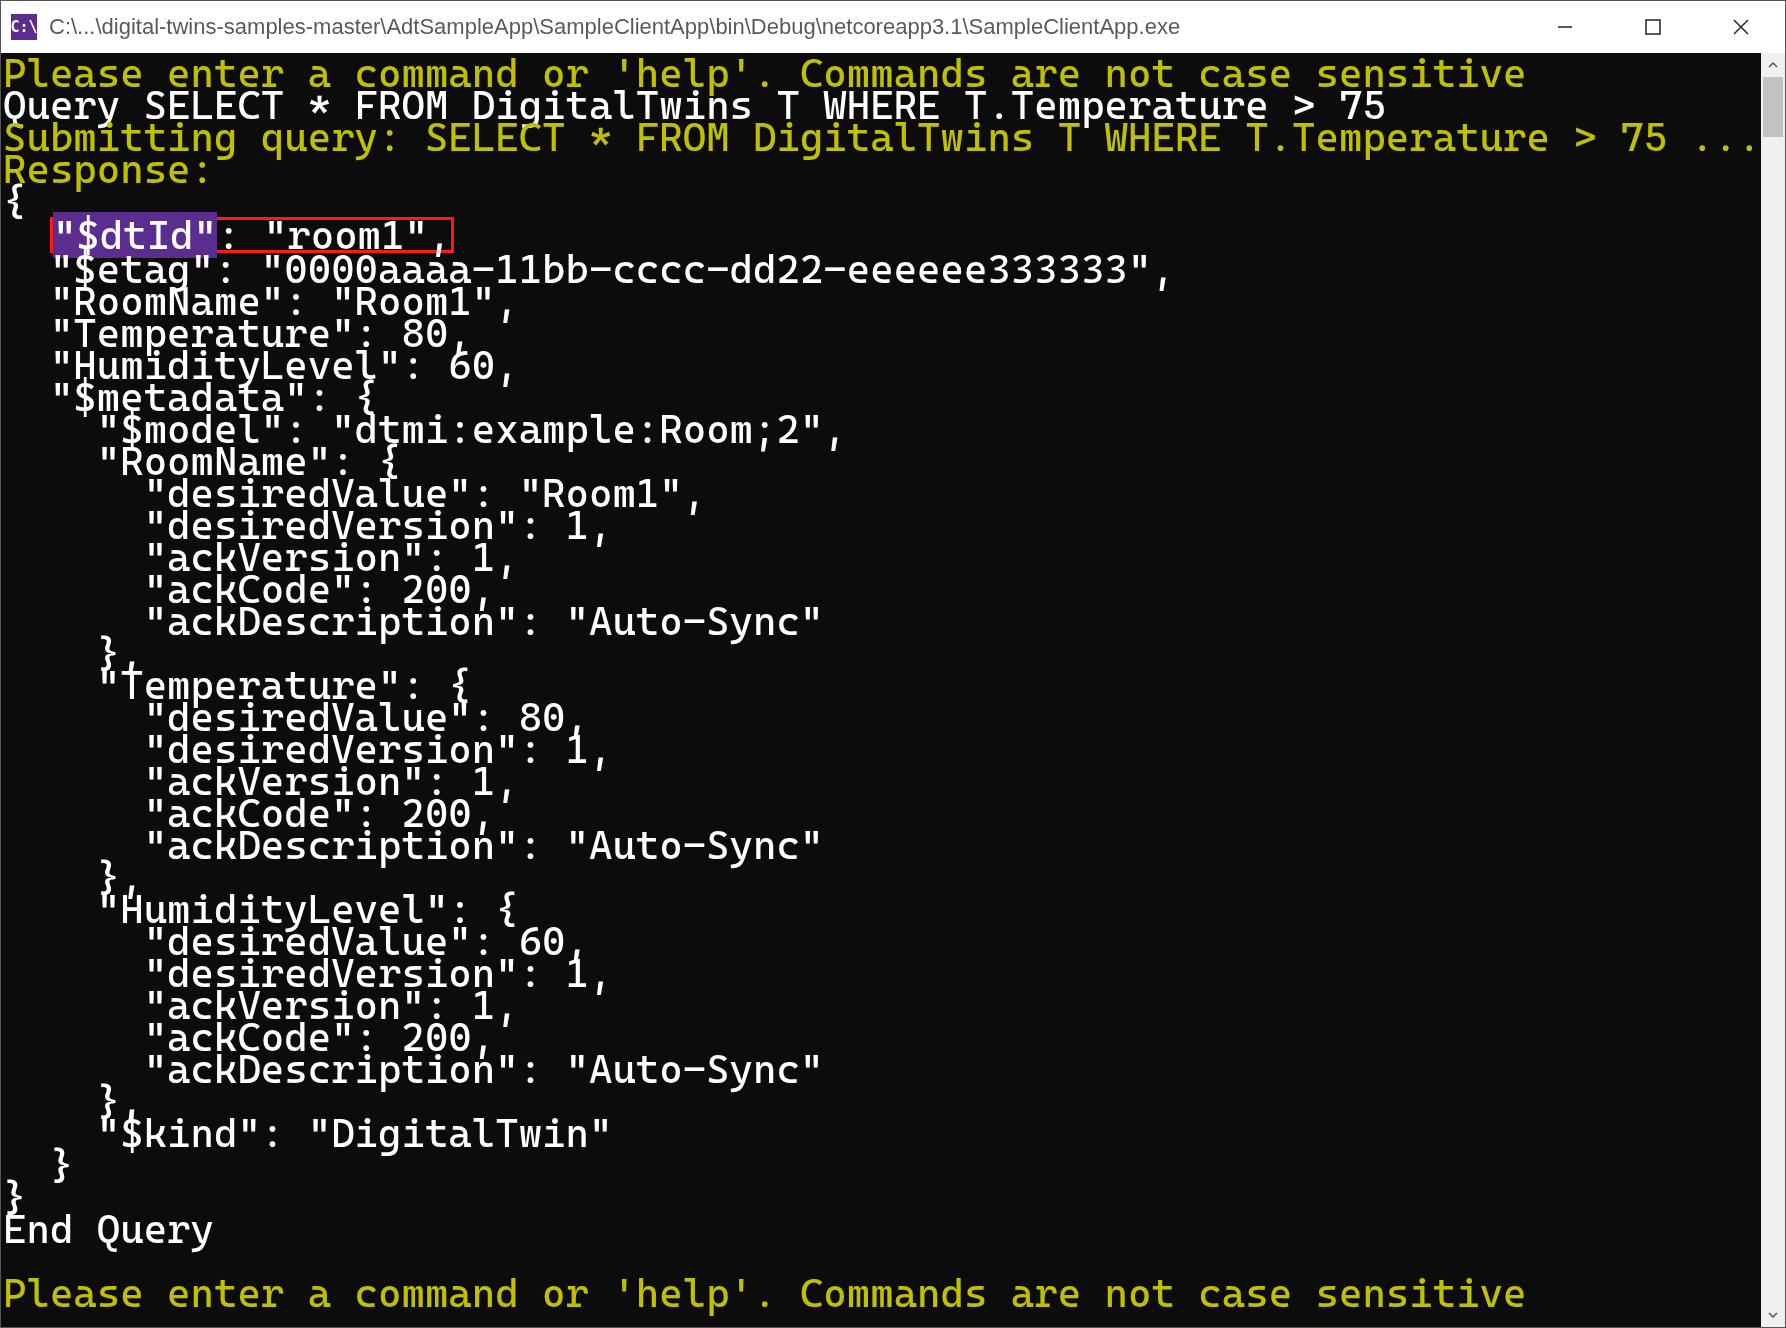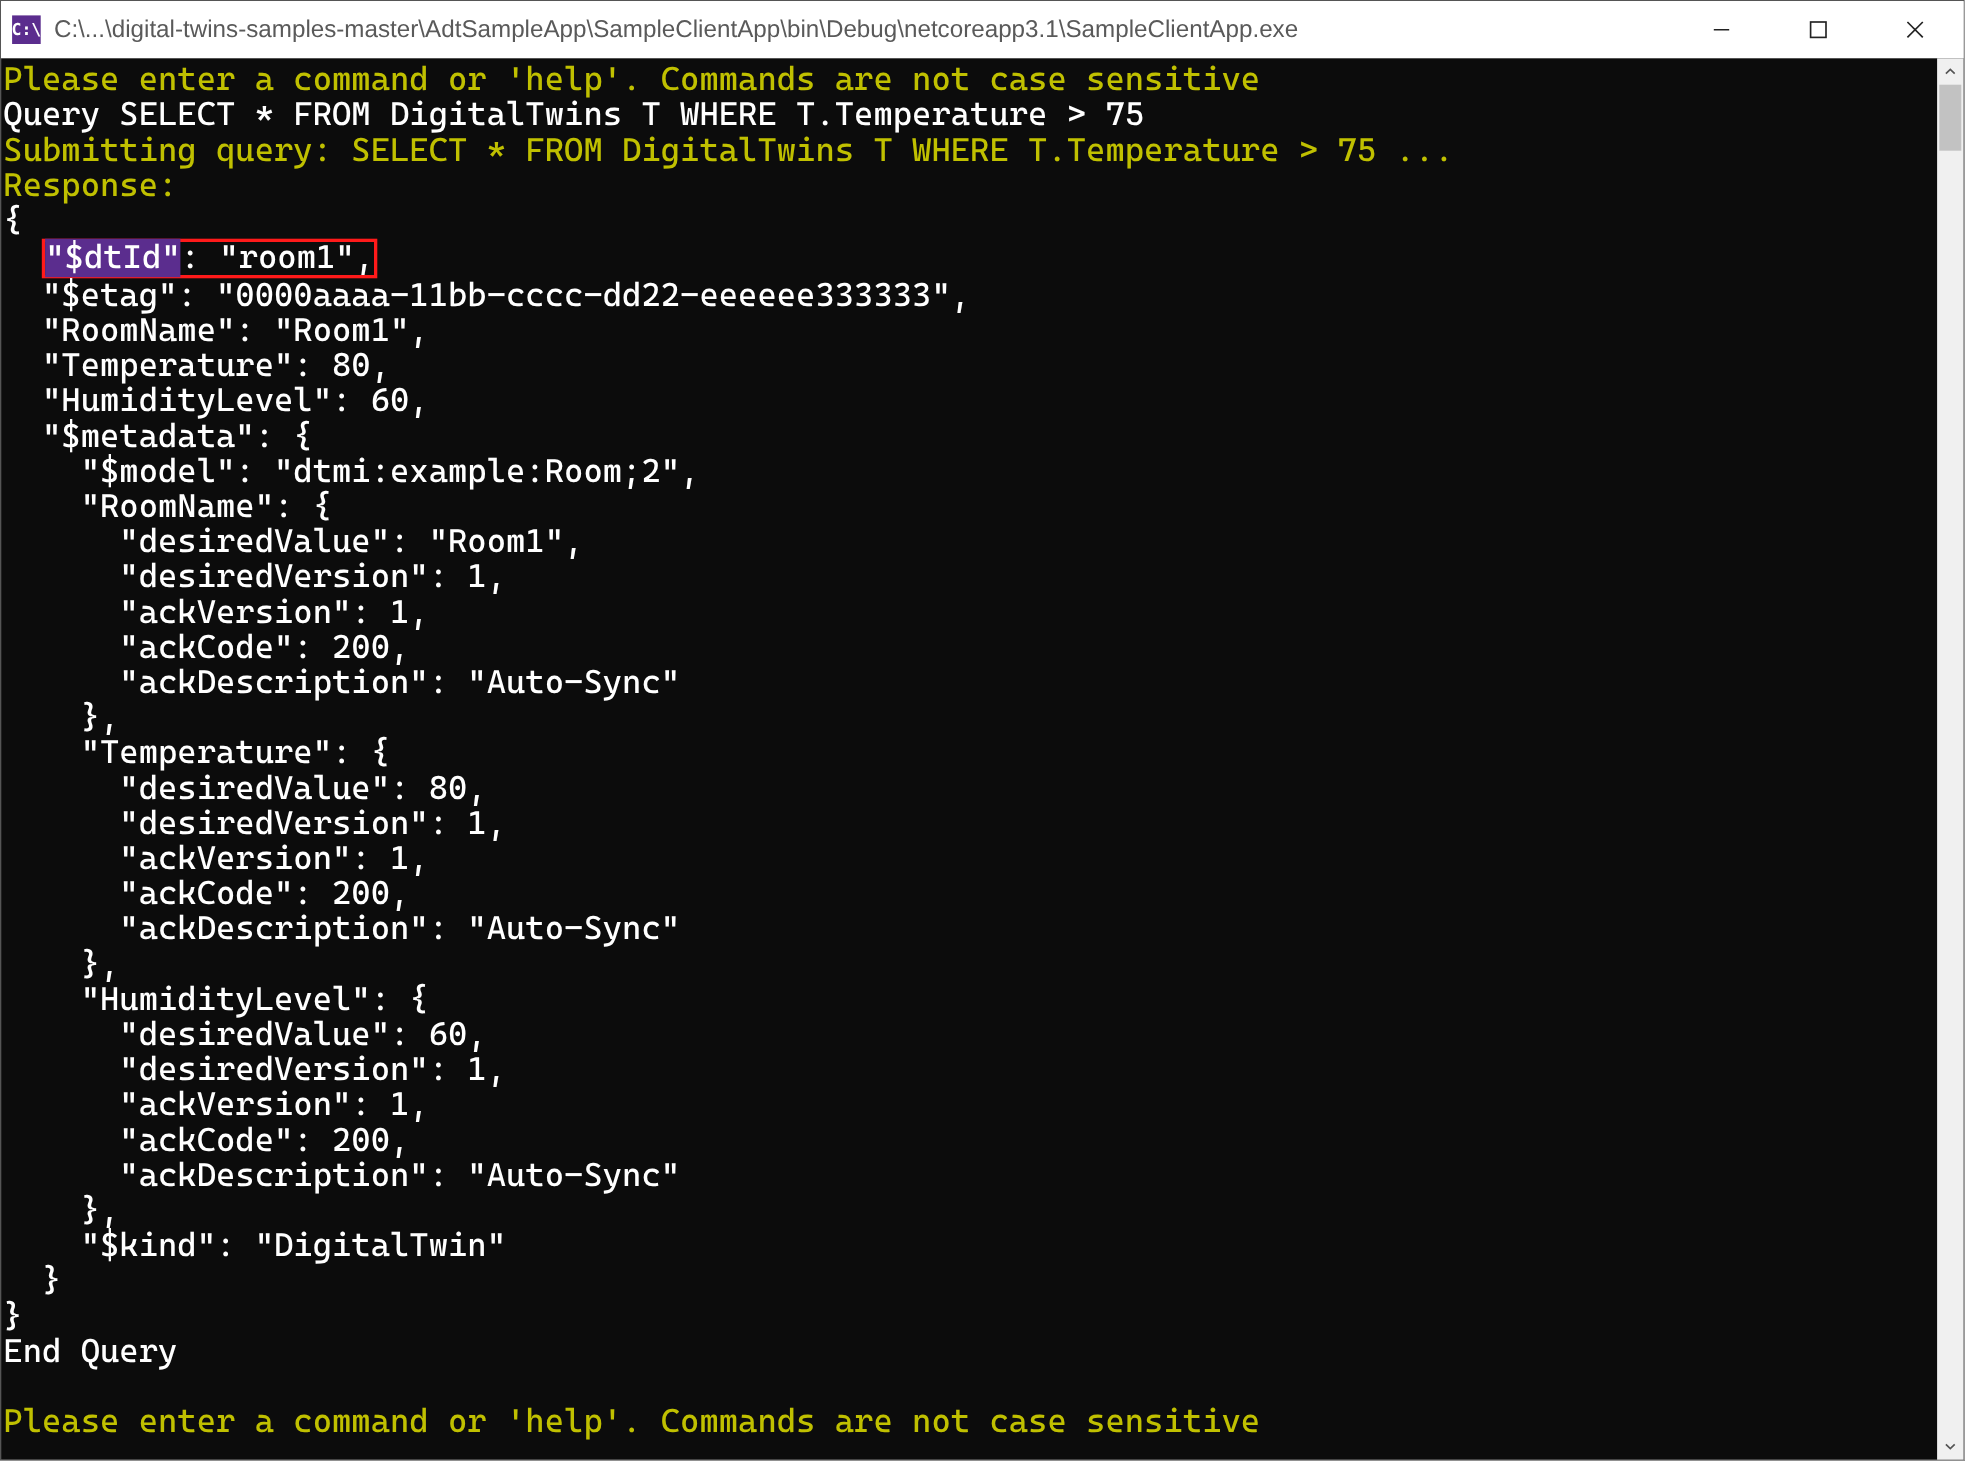--- a/index.html
+++ b/index.html
@@ -49,21 +49,21 @@
     flex: 1;
     display: flex;
     background: #0c0c0c;
     min-height: 0;
   }
   .terminal {
     flex: 1;
     padding: 4px 2px 4px 2px;
     color: #cccccc;
     font-family: Consolas, "Cascadia Mono", monospace;
-    font-size: 30px;
+    font-size: 40px;
     line-height: 32px;
     white-space: pre;
     overflow: hidden;
   }
   .olive { color: #c0c000; }
   .white { color: #ffffff; }
   .hl {
     border: 3px solid #ff1a1a;
     padding: 0 0px;
     display: inline-block;

